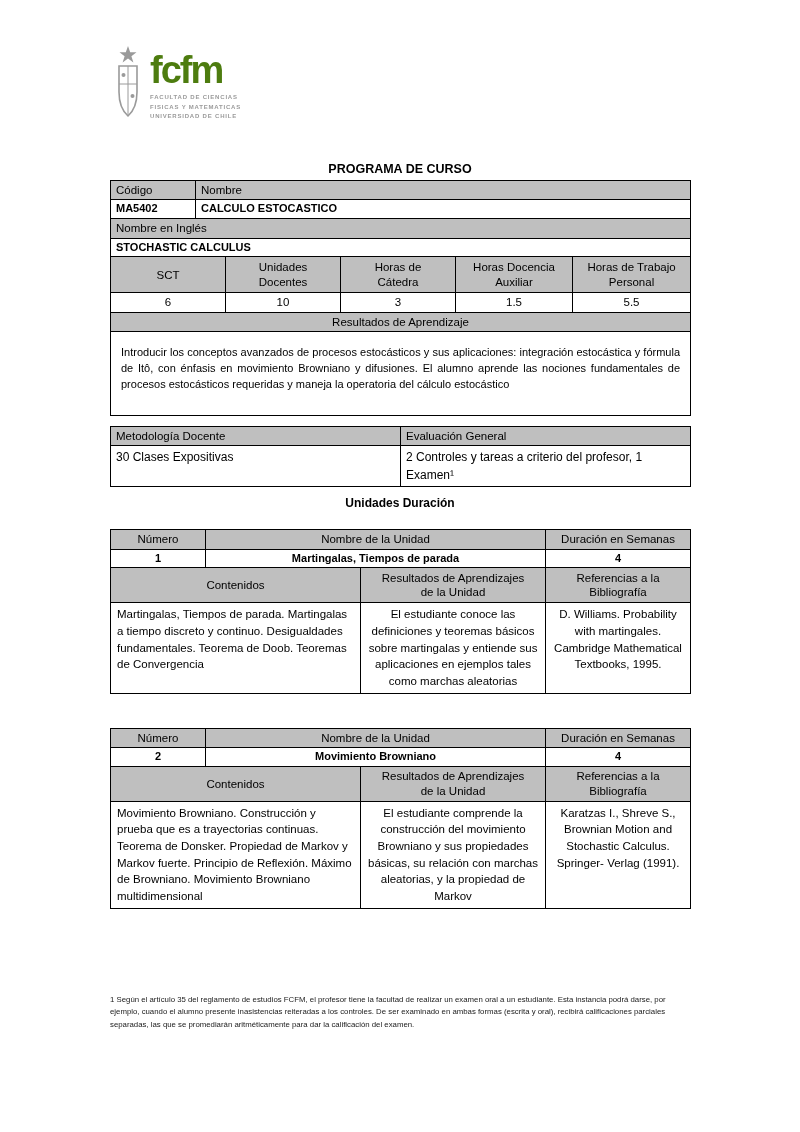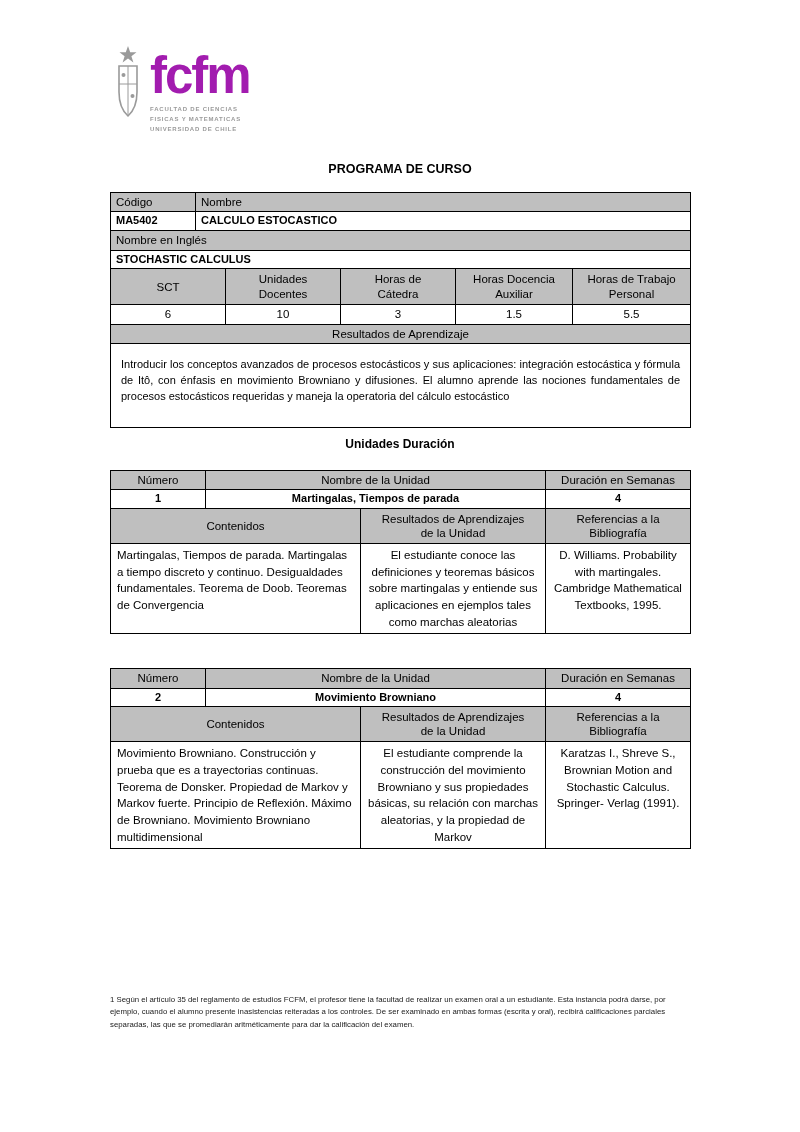--- a/index.html
+++ b/index.html
@@ -3,34 +3,34 @@
 <meta charset="utf-8">
 <style>
   * { margin: 0; padding: 0; box-sizing: border-box; }
   html, body { background: #ffffff; }
   body { font-family: "Liberation Sans", sans-serif; color: #000; }
   .page { position: relative; width: 800px; height: 1132px; background: #fff; overflow: hidden; }
 
   
   .logo { position: absolute; top: 44px; left: 113px; }
   .logo-row { display: flex; align-items: flex-start; gap: 7px; }
-  .wordmark { font-size: 51px; font-weight: bold; color: #a21caf; line-height: 0.95; letter-spacing: -2px; margin-top: 8px; }
+  .wordmark { font-size: 38px; font-weight: bold; color: #4d7c0f; line-height: 0.95; letter-spacing: -2px; margin-top: 8px; }
   .logo-caption { margin-top: 5px; font-size: 6px; color: #9a9a9a; letter-spacing: 0.8px; line-height: 1.6; font-weight: bold; }
 
   
   .content { position: absolute; top: 162px; left: 110px; width: 580px; }
   .doc-title { text-align: center; font-weight: bold; font-size: 12.5px; }
 
   table { border-collapse: collapse; width: 580px; table-layout: fixed; }
   td { border: 1px solid #000; font-size: 11.5px; padding: 2px 5px; vertical-align: top; line-height: 1.25; overflow: hidden; }
   .gray { background: #bfbfbf; }
   .c { text-align: center; }
   .b { font-weight: bold; font-size: 11px; }
 
-  .info-table { margin-top: 16px; }
+  .info-table { margin-top: 4px; }
   .hdr2 td { height: 36px; vertical-align: middle; text-align: center; padding: 2px 12px; }
   .para-cell { padding: 13px 10px 22px 10px; text-align: justify; font-size: 11px; line-height: 1.45; }
 
   .met-table { margin-top: 10px; }
   .met-table .body td { height: 38px; line-height: 1.5; font-size: 12px; }
 
   .unidades-heading { margin-top: 9px; text-align: center; font-weight: bold; font-size: 12px; }
 
   .unit-table { margin-top: 19px; }
   .unit-table + .unit-table { margin-top: 34px; }
@@ -111,20 +111,36 @@
       </tr>
       <tr>
         <td class="gray c" colspan="6">Resultados de Aprendizaje</td>
       </tr>
       <tr>
         <td class="para-cell" colspan="6">Introducir los conceptos avanzados de procesos estocásticos y sus aplicaciones: integración estocástica y fórmula de Itô, con énfasis en movimiento Browniano y difusiones. El alumno aprende las nociones fundamentales de procesos estocásticos requeridas y maneja la operatoria del cálculo estocástico</td>
       </tr>
     </tbody>
       </table>
 
+    <table class="met-table">
+      <colgroup>
+          <col style="width:290px">
+          <col style="width:290px">
+        </colgroup>
+      <tbody>
+          <tr>
+        <td class="gray">Metodología Docente</td>
+        <td class="gray">Evaluación General</td>
+      </tr>
+      <tr class="body">
+        <td>30 Clases Expositivas</td>
+        <td>2 Controles y tareas a criterio del profesor,  1 Examen¹</td>
+      </tr>
+    </tbody>
+      </table>
 
     <div class="unidades-heading">Unidades Duración</div>
 
     <table class="unit-table">
       <colgroup>
         <col style="width:95px">
           <col style="width:155px">
           <col style="width:185px">
           <col style="width:145px">
       </colgroup>

